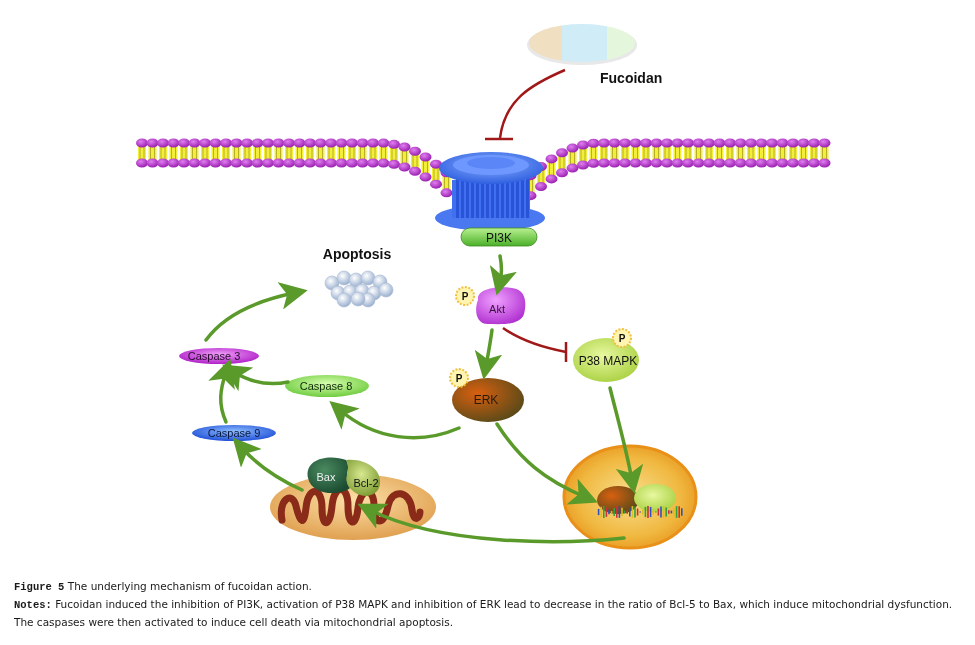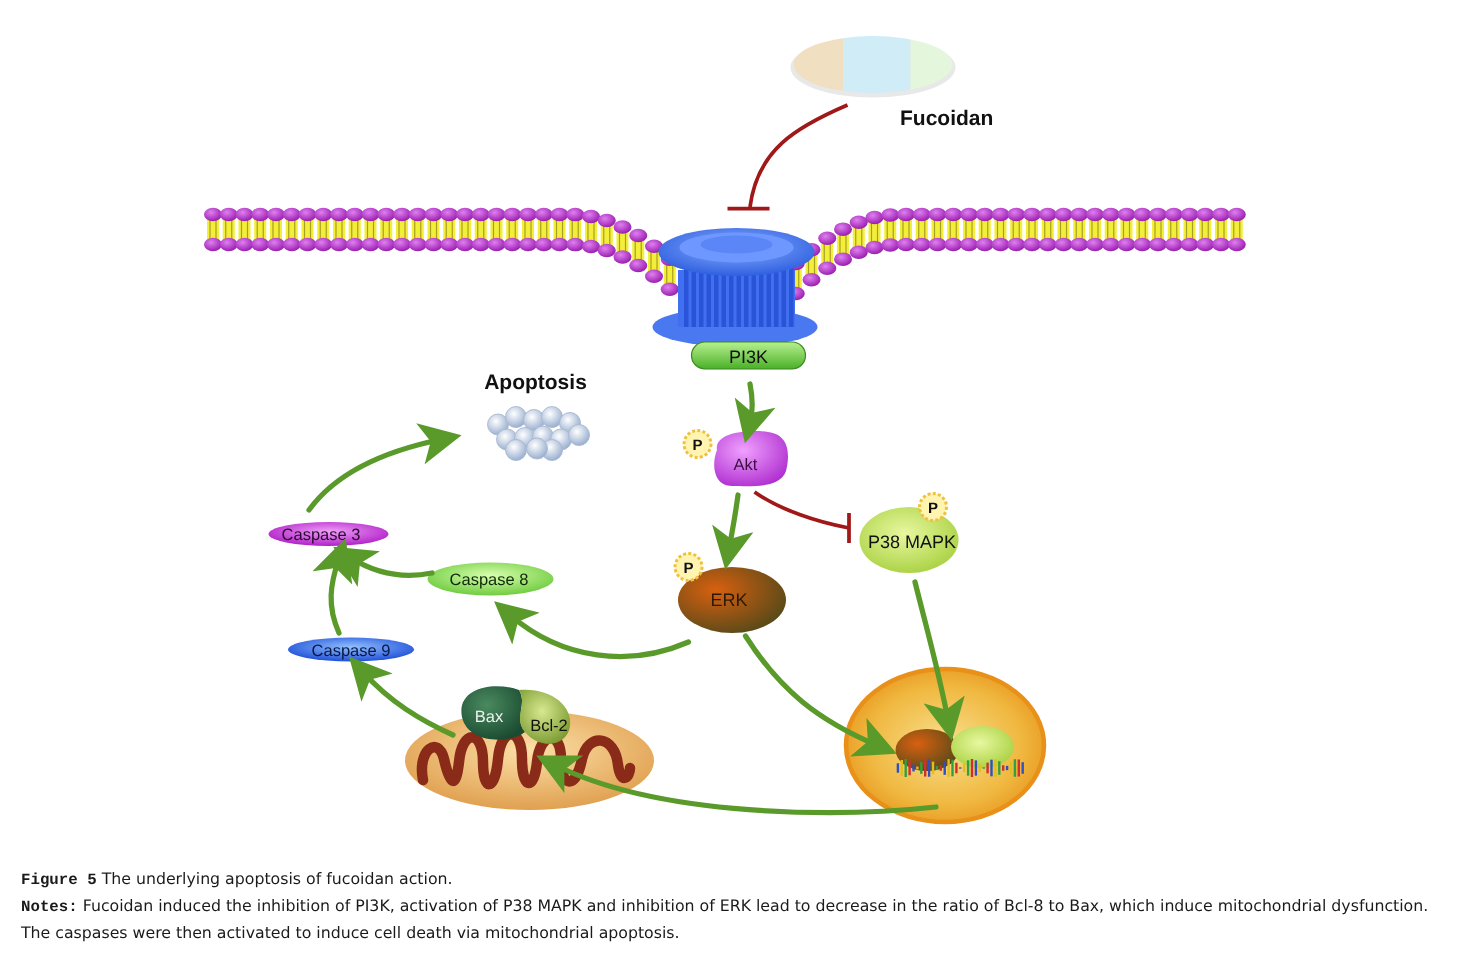--- a/index.html
+++ b/index.html
@@ -549,15 +549,15 @@
     <path d="M206,340 C222,318 250,302 294,293" marker-end="url(#arrowG)"></path>
   </g>
 
   <g>
     <path d="M503,328 C520,340 545,348 566,352" fill="none" stroke="#a01818" stroke-width="2.5"></path>
     <line x1="566" y1="342" x2="566" y2="362" stroke="#a01818" stroke-width="2.5"></line>
   </g>
 </svg>
 
 <div id="caption">
-  <p><span class="bold">Figure 5</span><span> The underlying apoptosis of fucoidan action.</span></p>
-  <p><span class="bold">Notes:</span><span> Fucoidan induced the inhibition of PI3K, activation of P38 MAPK and inhibition of ERK lead to decrease in the ratio of Bcl-8 to Bax, which induce mitochondrial dysfunction. The caspases were then activated to induce cell death via mitochondrial apoptosis.</span></p>
+  <p><span class="bold">Figure 5</span><span> The underlying mechanism of fucoidan action.</span></p>
+  <p><span class="bold">Notes:</span><span> Fucoidan induced the inhibition of PI3K, activation of P38 MAPK and inhibition of ERK lead to decrease in the ratio of Bcl-5 to Bax, which induce mitochondrial dysfunction. The caspases were then activated to induce cell death via mitochondrial apoptosis.</span></p>
 </div>
 
 </body></html>

